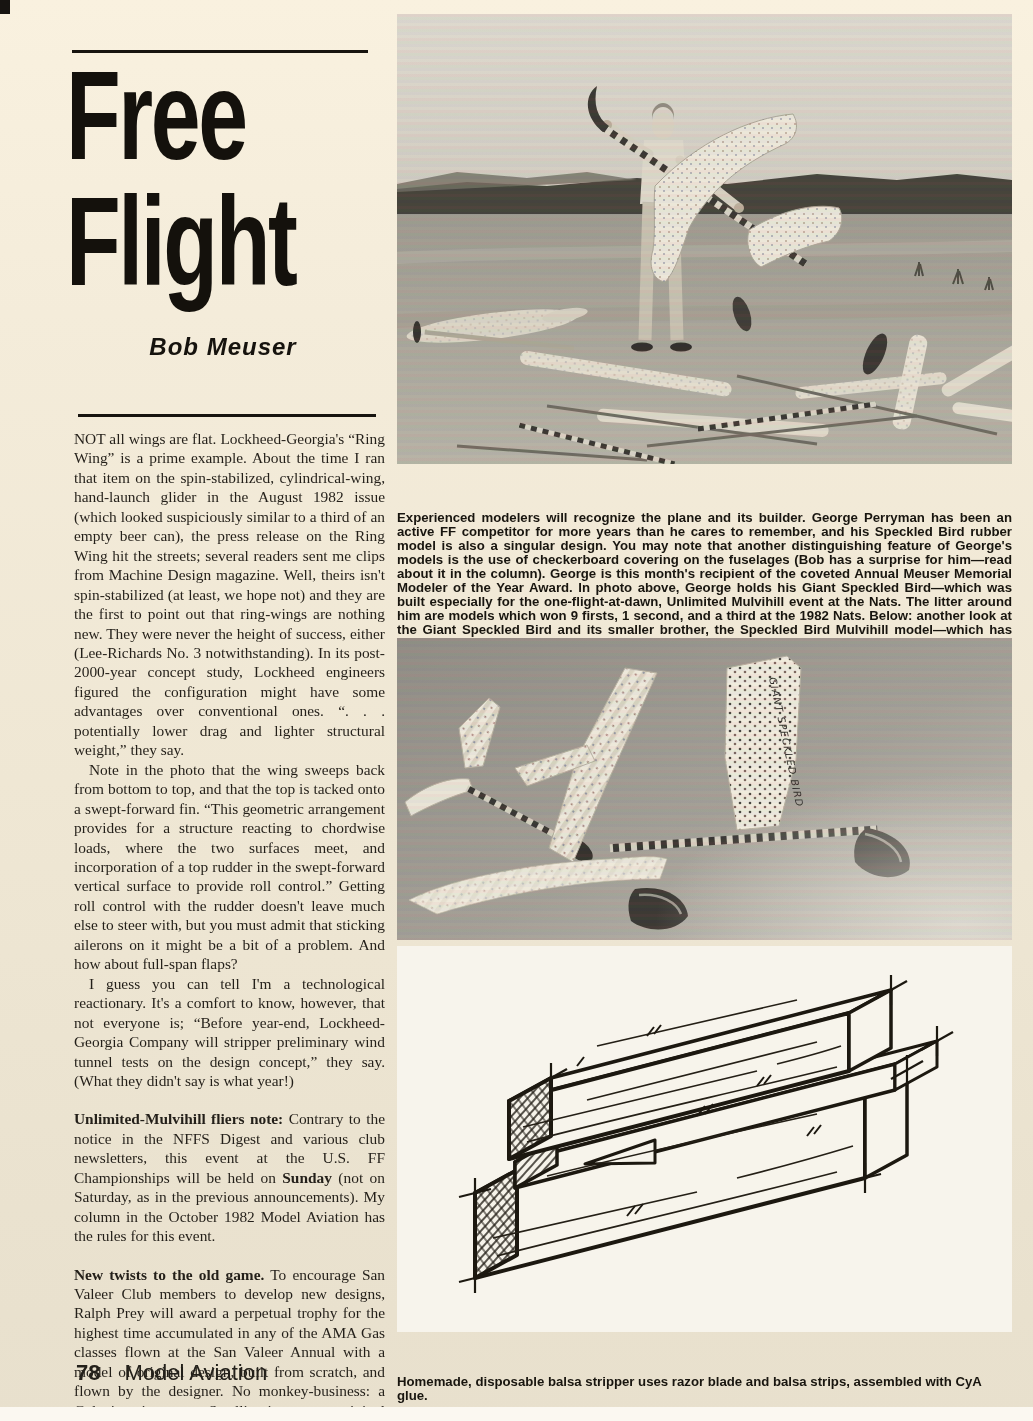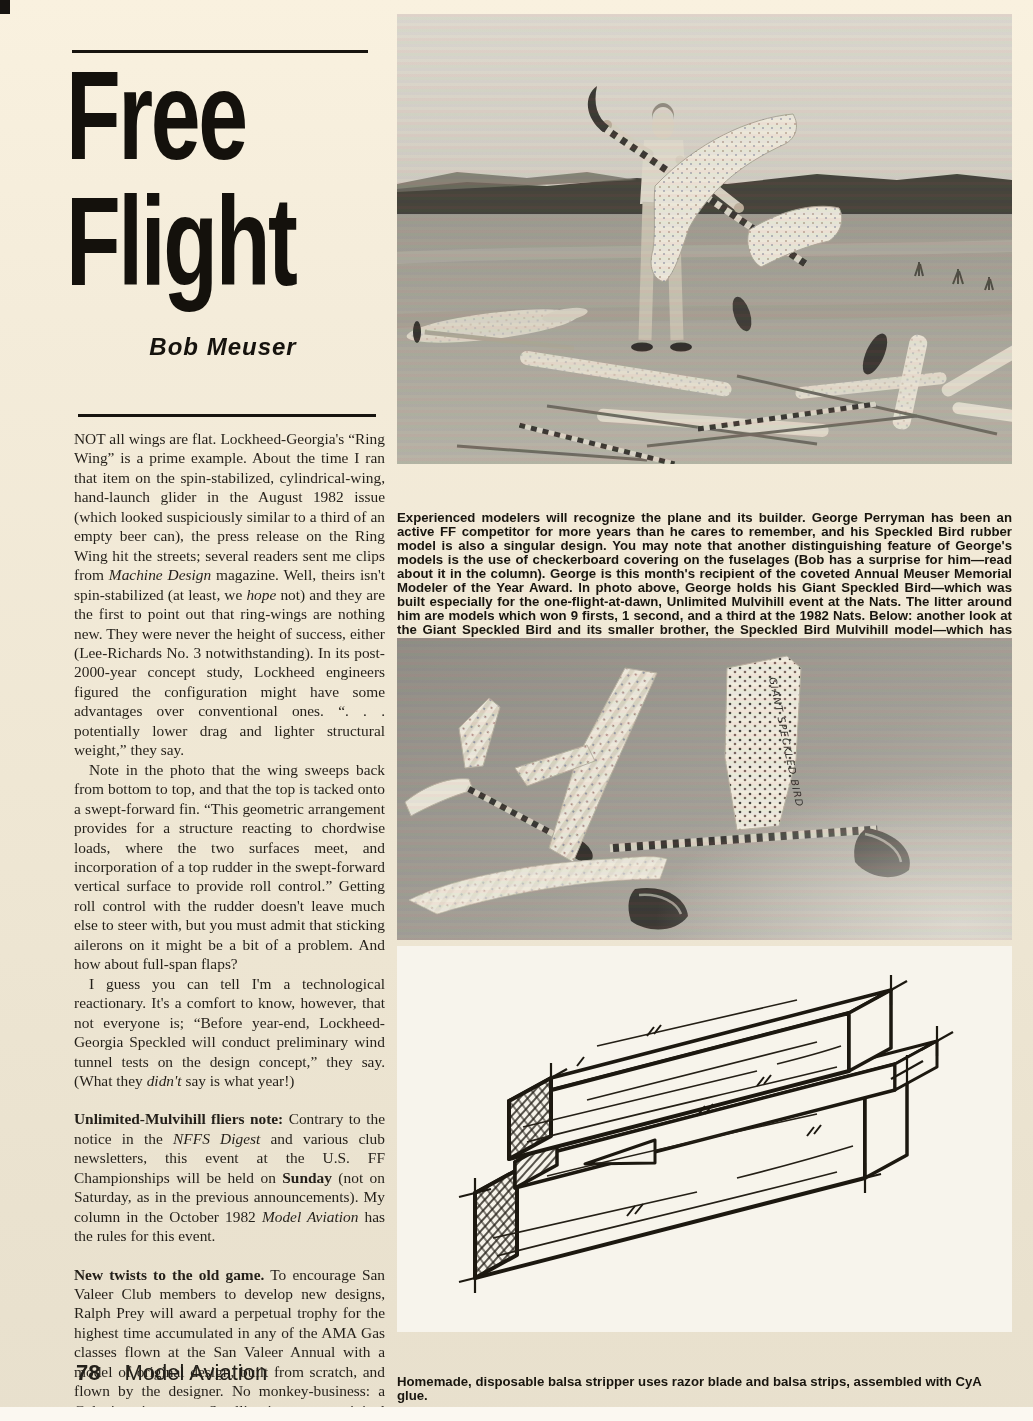--- a/index.html
+++ b/index.html
@@ -13,21 +13,21 @@
     transform:scale(0.80,1.12);transform-origin:left top;}
   .kicker{position:absolute;left:70px;top:330px;width:306px;text-align:center;
     font-family:"Liberation Sans",sans-serif;font-style:italic;font-weight:700;color:#16130e;}
   .kicker-duration{font-size:37px;letter-spacing:2px;}
   .kicker-author{font-size:24px;margin-top:3px;letter-spacing:1px;}
   .article{position:absolute;left:74px;top:429px;width:311px;font-size:15.4px;line-height:19.45px;
     text-align:justify;color:#231f19;}
   .article p{margin:0;}
   .article p.indent{text-indent:15px;}
   .article p.gap{margin-top:19px;}
-  .seg-i{font-style:italic;margin-top:48px;}
+  .seg-i{margin-top:48px;}
   .seg-b{font-weight:700;}
   .footer{position:absolute;left:76px;top:1360px;font-family:"Liberation Sans",sans-serif;
     font-size:22px;color:#23201a;}
   .footer-num{font-weight:700;margin-right:24px;}
   figure{margin:0;padding:0;}
   .photo{position:absolute;overflow:hidden;}
   .photo svg{display:block;width:100%;height:100%;}
   .photo-main{left:397px;top:14px;width:615px;height:450px;}
   .photo-models{left:397px;top:638px;width:615px;height:302px;}
   .drawing-area{position:absolute;left:397px;top:946px;width:615px;height:386px;background:#f7f4ec;}
@@ -57,21 +57,21 @@
     <div>Flight</div>
   </div>
   <div class="kicker">
     <div class="kicker-author">Bob Meuser</div>
   </div>
   <div class="rule" style="left:78px;top:414px;width:298px;height:3px;"></div>
 
   <div class="article">
       <p><span>NOT all wings are flat. Lockheed-Georgia's “Ring Wing” is a prime example. About the time I ran that item on the spin-stabilized, cylindrical-wing, hand-launch glider in the August 1982 issue (which looked suspiciously similar to a third of an empty beer can), the press release on the Ring Wing hit the streets; several readers sent me clips from </span><span class="seg-i">Machine Design</span><span> magazine. Well, theirs isn't spin-stabilized (at least, we </span><span class="seg-i">hope</span><span> not) and they are the first to point out that ring-wings are nothing new. They were never the height of success, either (Lee-Richards No. 3 notwithstanding). In its post-2000-year concept study, Lockheed engineers figured the configuration might have some advantages over conventional ones. “. . . potentially lower drag and lighter structural weight,” they say.</span></p>
       <p class="indent"><span>Note in the photo that the wing sweeps back from bottom to top, and that the top is tacked onto a swept-forward fin. “This geometric arrangement provides for a structure reacting to chordwise loads, where the two surfaces meet, and incorporation of a top rudder in the swept-forward vertical surface to provide roll control.” Getting roll control with the rudder doesn't leave much else to steer with, but you must admit that sticking ailerons on it might be a bit of a problem. And how about full-span flaps?</span></p>
-      <p class="indent"><span>I guess you can tell I'm a technological reactionary. It's a comfort to know, however, that not everyone is; “Before year-end, Lockheed-Georgia Speckled will conduct preliminary wind tunnel tests on the design concept,” they say. (What they </span><span class="seg-i">didn't</span><span> say is what year!)</span></p>
+      <p class="indent"><span>I guess you can tell I'm a technological reactionary. It's a comfort to know, however, that not everyone is; “Before year-end, Lockheed-Georgia Company will stripper preliminary wind tunnel tests on the design concept,” they say. (What they </span><span class="seg-i">didn't</span><span> say is what year!)</span></p>
       <p class="gap"><span class="seg-b">Unlimited-Mulvihill fliers note:</span><span> Contrary to the notice in the </span><span class="seg-i">NFFS Digest</span><span> and various club newsletters, this event at the U.S. FF Championships will be held on </span><span class="seg-b">Sunday</span><span> (not on Saturday, as in the previous announcements). My column in the October 1982 </span><span class="seg-i">Model Aviation</span><span> has the rules for this event.</span></p>
       <p class="gap"><span class="seg-b">New twists to the old game.</span><span> To encourage San Valeer Club members to develop new designs, Ralph Prey will award a perpetual trophy for the highest time accumulated in any of the AMA Gas classes flown at the San Valeer Annual with a model of original design, built from scratch, and flown by the designer. No monkey-business: a Galaxie wing on a Satellite is not an original design for these purposes, nor is a minor modification of an existing design, such as shifting the rudder from the top to the bottom.</span></p>
     </div>
 
   <div class="footer">
     <span class="footer-num">78</span><span>Model Aviation</span>
   </div>
 
   <figure class="photo photo-main">
     <svg viewBox="0 0 615 450" preserveAspectRatio="none">

